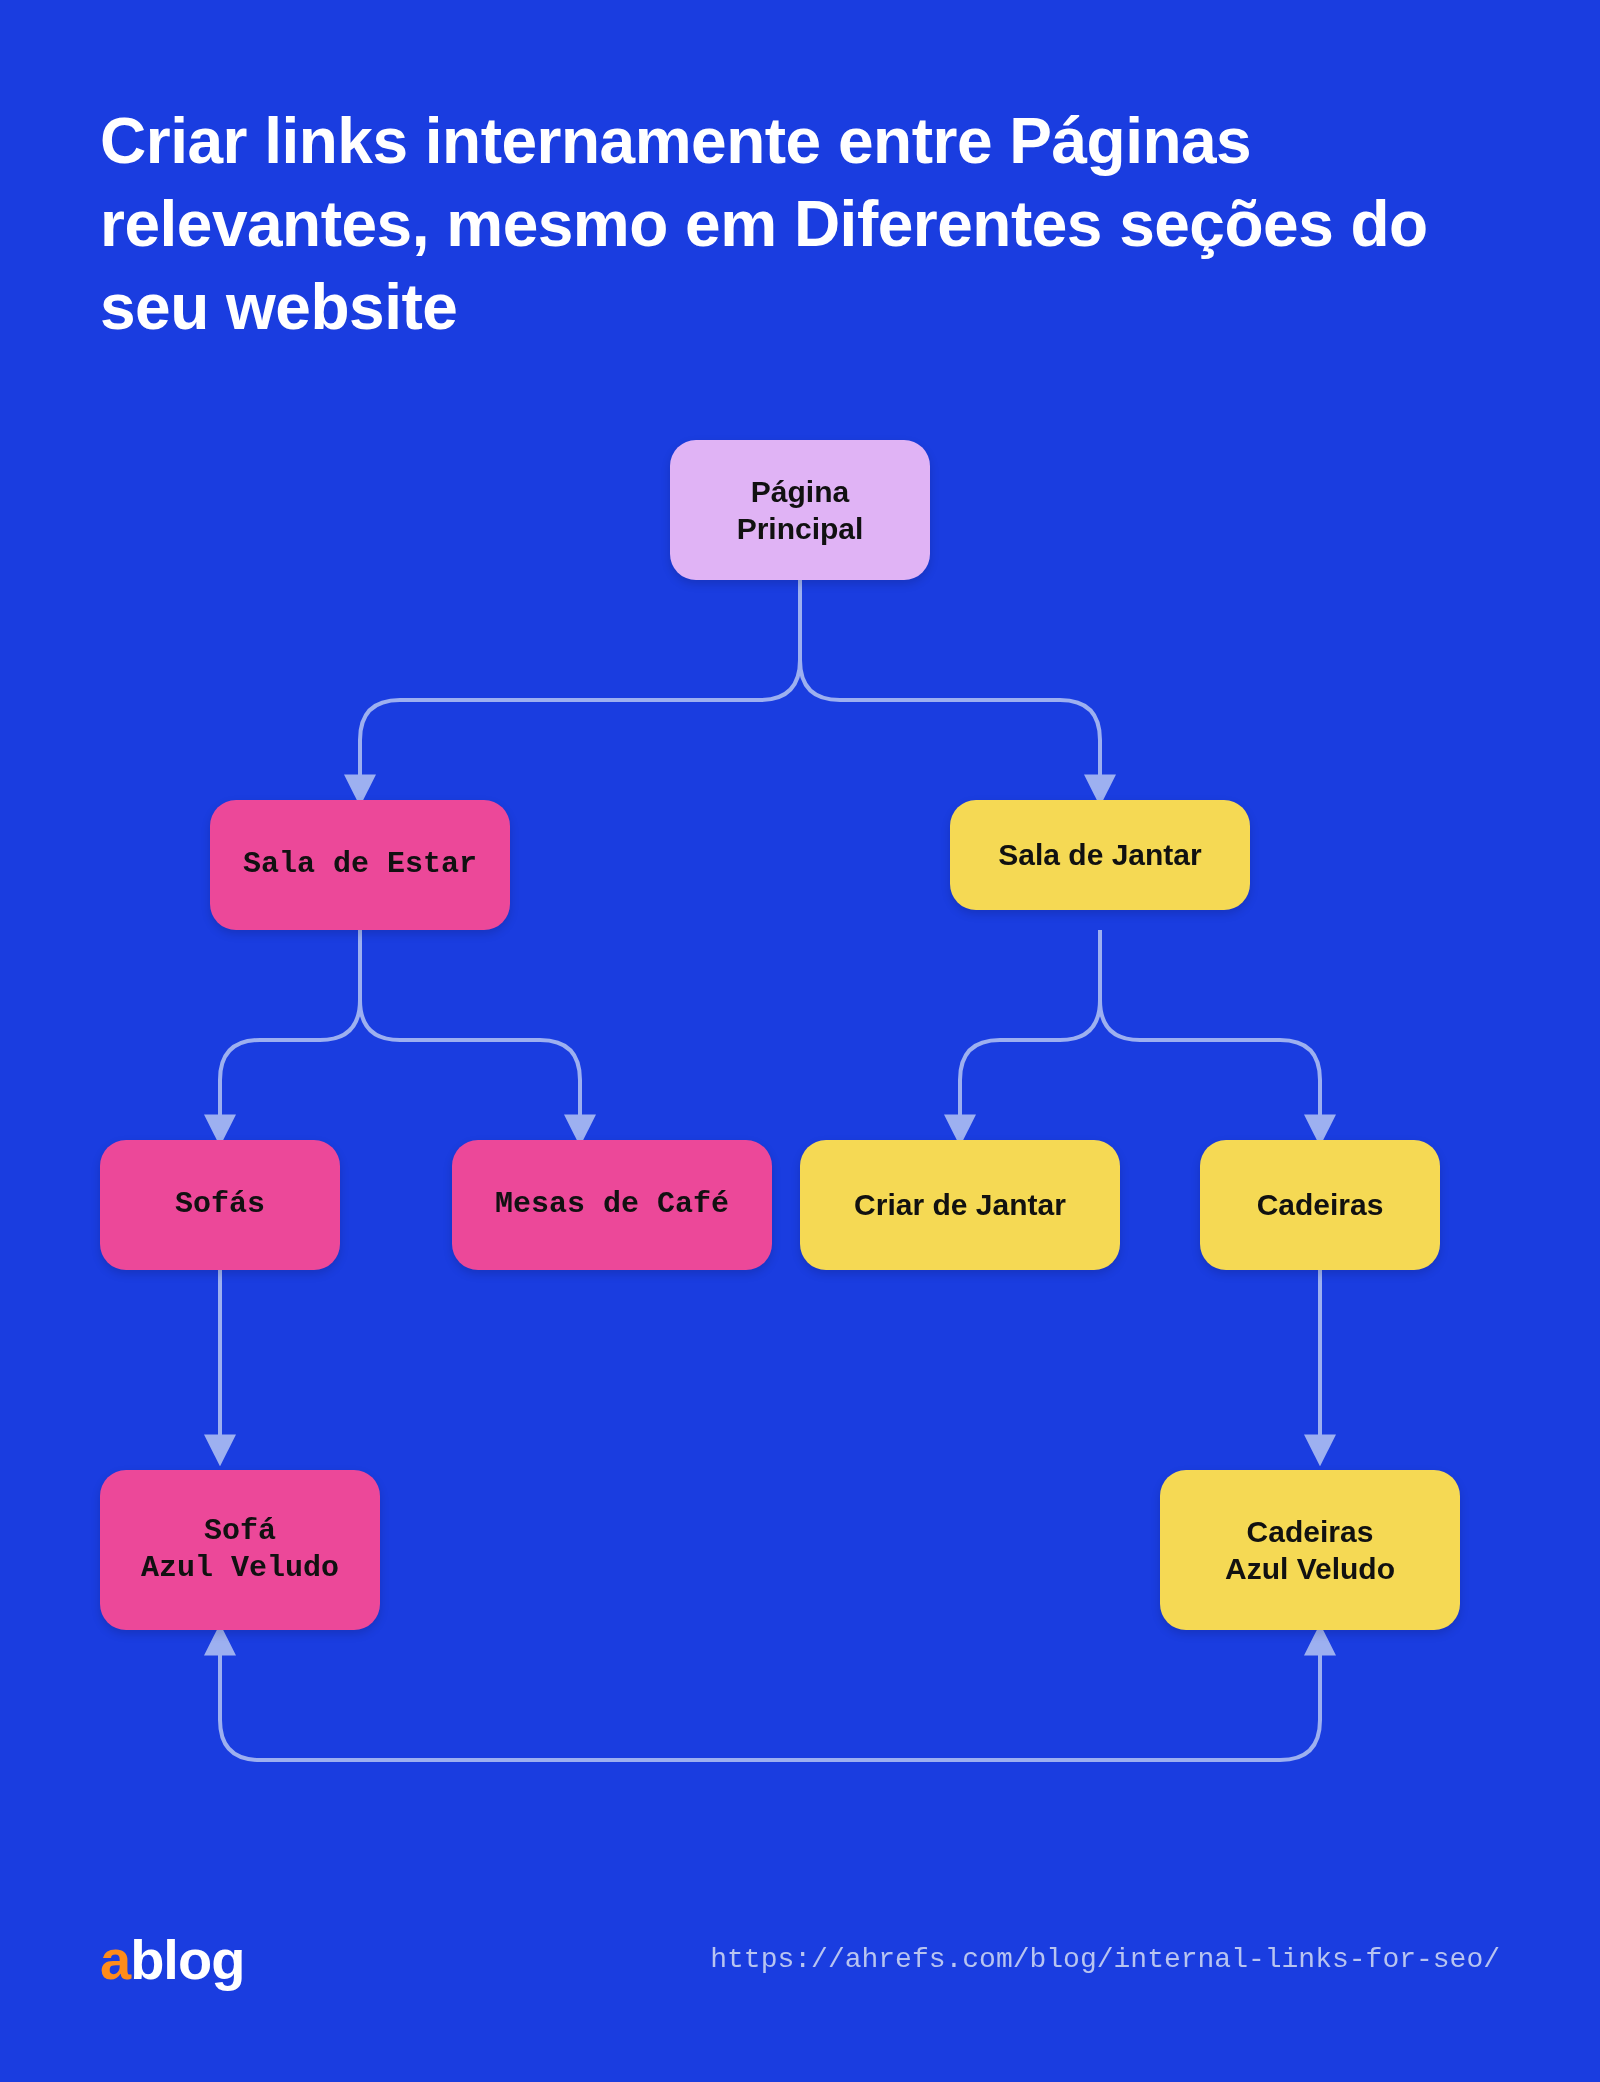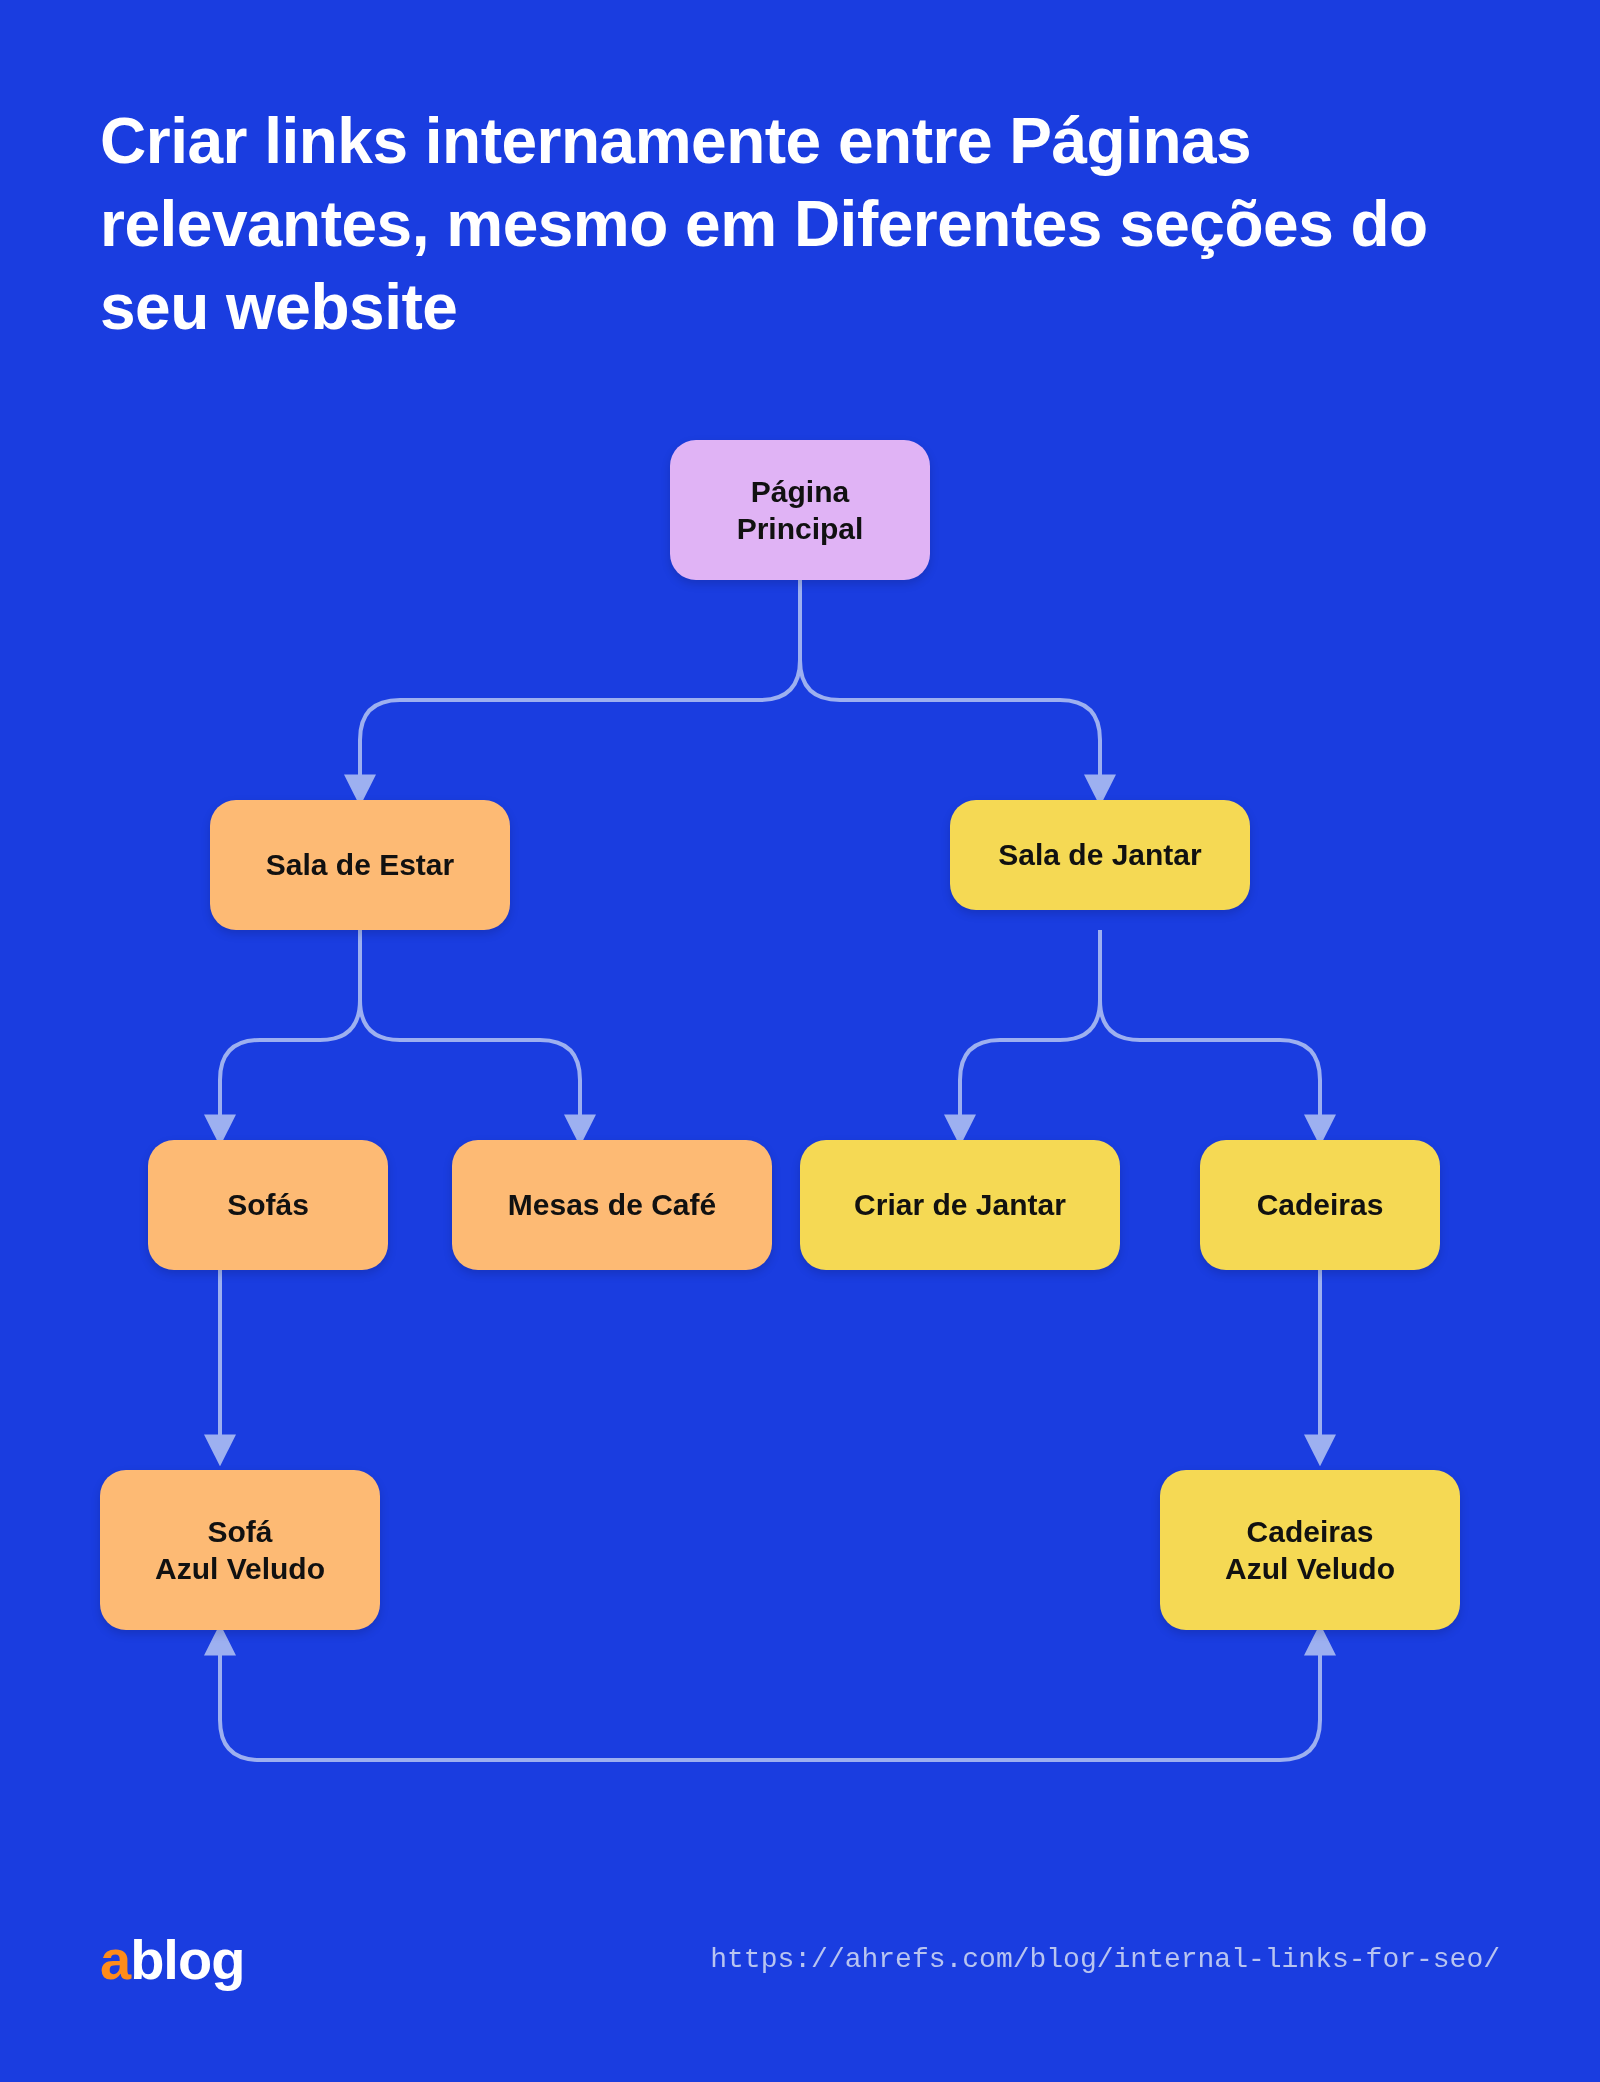--- a/index.html
+++ b/index.html
@@ -30,21 +30,21 @@
     text-align: center;
     font-weight: 700;
     font-size: 30px;
     color: #111;
     border-radius: 26px;
     box-shadow: 0 4px 10px rgba(0,0,0,0.15);
     padding: 10px 20px;
     line-height: 1.25;
   }
   .purple { background: #e0b3f5; }
-  .green  { background: #fdba74; }
+  .green  { background: #ec4899; font-family: Liberation Mono, monospace; }
   .yellow { background: #f5d954; }
   svg.connectors {
     position: absolute;
     top: 0; left: 0;
     width: 1600px; height: 2082px;
     pointer-events: none;
   }
   .footer {
     position: absolute;
     bottom: 90px;
@@ -95,21 +95,21 @@
 
     <path d="M 220 1630 L 220 1720 Q 220 1760 260 1760 L 1280 1760 Q 1320 1760 1320 1720 L 1320 1630" marker-start="url(#arrow)" marker-end="url(#arrow)"></path>
   </g>
 </svg>
 
 <div class="node purple" style="left:670px; top:440px; width:260px; height:140px;">Página<br>Principal</div>
 
 <div class="node green" style="left:210px; top:800px; width:300px; height:130px;">Sala de Estar</div>
 <div class="node yellow" style="left:950px; top:800px; width:300px; height:110px;">Sala de Jantar</div>
 
-<div class="node green" style="left:100px; top:1140px; width:240px; height:130px;margin-left:48px;">Sofás</div>
+<div class="node green" style="left:100px; top:1140px; width:240px; height:130px;">Sofás</div>
 <div class="node green" style="left:420px; top:1140px; width:320px; height:130px;margin-left:32px;">Mesas de Café</div>
 <div class="node yellow" style="left:800px; top:1140px; width:320px; height:130px;">Criar de Jantar</div>
 <div class="node yellow" style="left:1200px; top:1140px; width:240px; height:130px;">Cadeiras</div>
 
 <div class="node green" style="left:100px; top:1470px; width:280px; height:160px;">Sofá<br>Azul Veludo</div>
 <div class="node yellow" style="left:1160px; top:1470px; width:300px; height:160px;">Cadeiras<br>Azul Veludo</div>
 
 <div class="footer">
   <div class="logo"><span class="a">a</span><span>blog</span></div>
   <div class="url">https://ahrefs.com/blog/internal-links-for-seo/</div>

